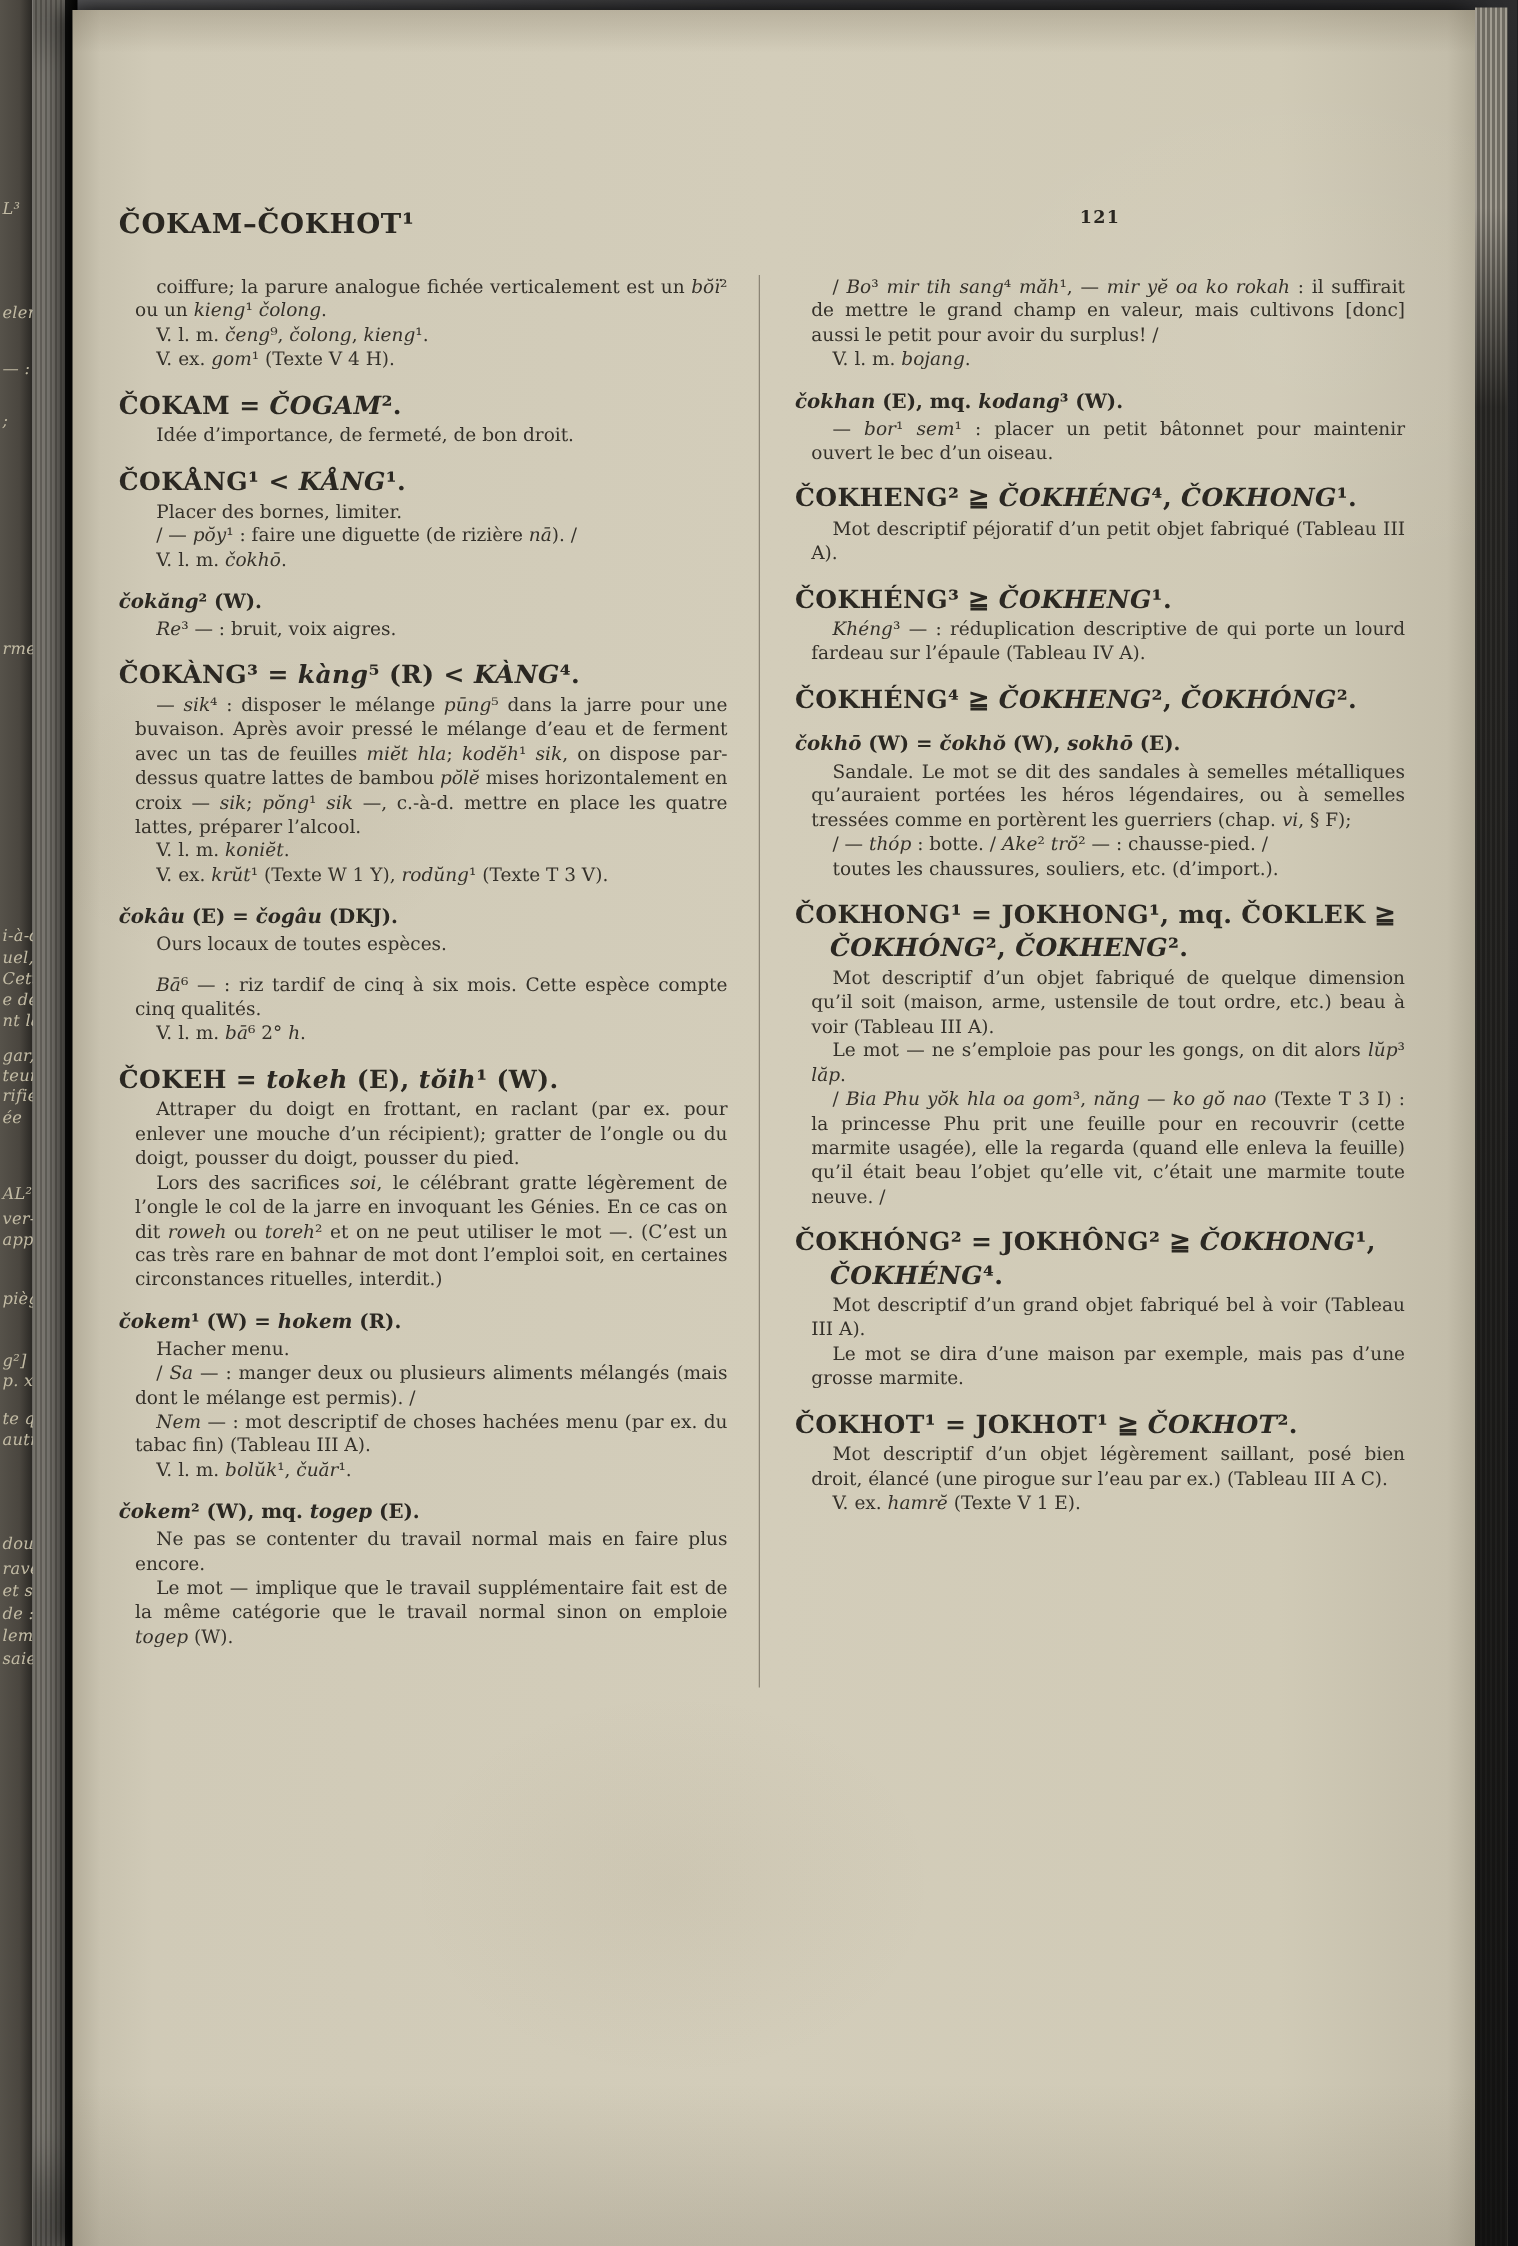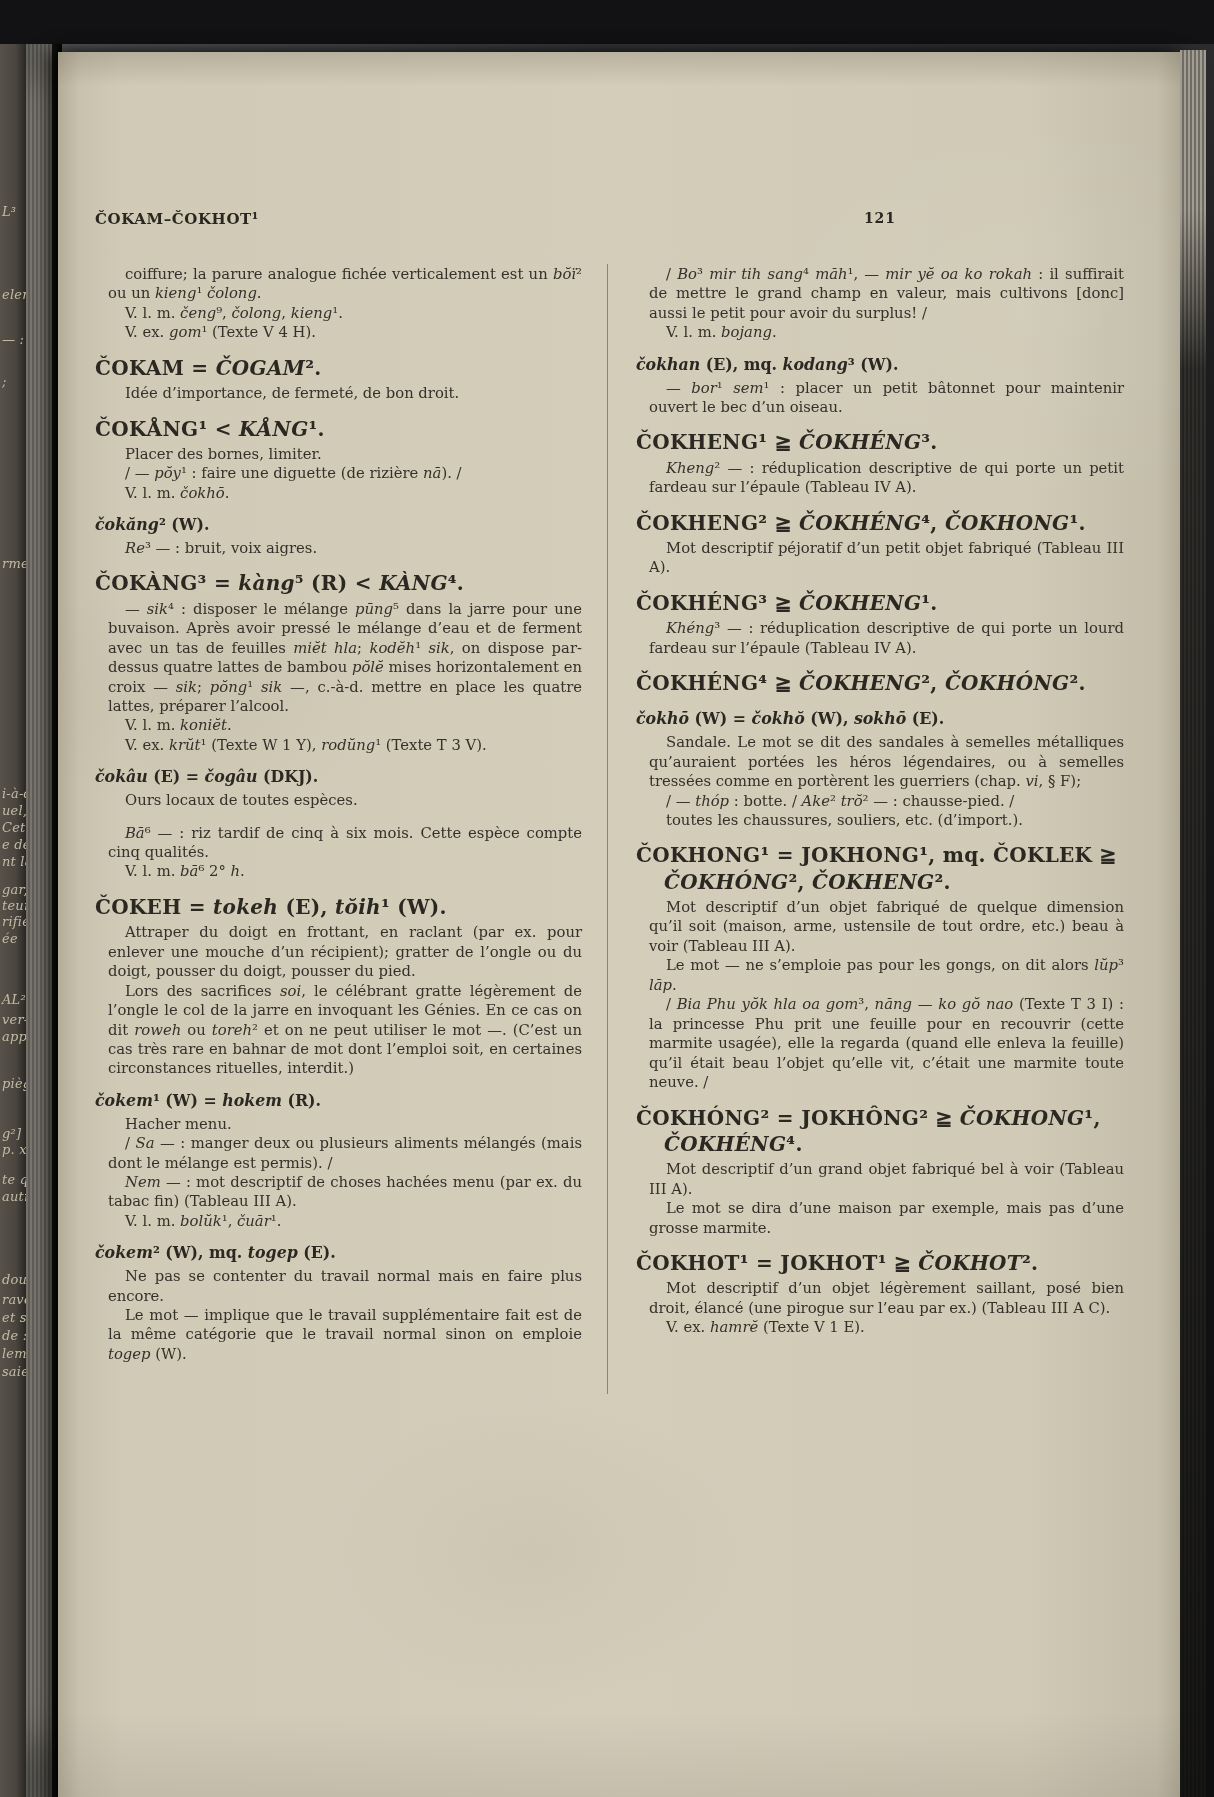--- a/index.html
+++ b/index.html
@@ -4,21 +4,20 @@
 <style>
   html,body{margin:0;padding:0;}
   body{
     width:1214px;height:1797px;position:relative;overflow:hidden;
     background:#121214;
     font-family:"DejaVu Serif", serif;
   }
   .scene{
     position:absolute;inset:0;
     background:linear-gradient(155deg,#59595b 0%,#39393b 12%,#1d1d1f 38%,#121214 70%,#0e0e10 100%);
-    margin-top:44px;
   }
   
   .facing-edge{
     position:absolute;left:0;top:0;bottom:0;width:26px;
     background:linear-gradient(90deg,#56524a 0%,#4a463f 60%,#2a2824 100%);
   }
   .frag{
     position:absolute;left:2px;
     font-size:13px;color:#c2bba4;white-space:nowrap;
     font-style:italic;letter-spacing:.2px;
@@ -48,21 +47,21 @@
       radial-gradient(300px 220px at 480px 1500px, rgba(110,92,62,.06), rgba(110,92,62,0) 70%),
       linear-gradient(180deg, rgba(90,78,58,.22) 0, rgba(90,78,58,0) 34px),
       linear-gradient(0deg, rgba(70,60,45,.16) 0, rgba(70,60,45,0) 130px),
       linear-gradient(90deg,#b3ac99 0,#c8c2af 22px,#d0cab7 64px,#d3cdba 50%,#d0cab6 86%,#c3bdaa 98%,#b0aa97 100%);
     box-shadow:-10px 0 16px rgba(0,0,0,.65), 6px 0 14px rgba(0,0,0,.5);
     color:#35312a;
   }
   .header{position:absolute;top:158px;left:0;right:0;height:28px;}
   .running-head{
     position:absolute;left:37px;top:0;
-    font-weight:700;font-size:15px;letter-spacing:.6px;color:#2a2721;
+    font-weight:700;font-size:22px;letter-spacing:.6px;color:#2a2721;
   }
   .page-number{
     position:absolute;left:822px;transform:translateX(-50%);top:0;
     font-weight:700;font-size:14px;color:#2a2721;letter-spacing:1px;
   }
   .divider{
     position:absolute;left:549px;top:212px;height:1130px;width:1px;
     background:#8b8576;
   }
   .col{
@@ -180,24 +179,20 @@
     <div class="col col-right" id="col-right">
         <div class="entry">
           <p class="para">/ <i>Bo</i>³ <i>mir tih sang</i>⁴ <i>măh</i>¹, — <i>mir yĕ oa ko rokah</i> : il suffirait de mettre le grand champ en valeur, mais cultivons [donc] aussi le petit pour avoir du surplus! /</p>
           <p class="para">V. l. m. <i>bojang</i>.</p>
         </div>
         <div class="entry">
           <div class="head minor"><i>čokhan</i> (E), mq. <i>kodang</i>³ (W).</div>
           <p class="para">— <i>bor</i>¹ <i>sem</i>¹ : placer un petit bâtonnet pour maintenir ouvert le bec d’un oiseau.</p>
         </div>
         <div class="entry">
-          <div class="head caps">ČOKHENG¹ ≧ <i>ČOKHÉNG</i>³.</div>
-          <p class="para"><i>Kheng</i>² — : réduplication descriptive de qui porte un petit fardeau sur l’épaule (Tableau IV A).</p>
-        </div>
-        <div class="entry">
           <div class="head caps">ČOKHENG² ≧ <i>ČOKHÉNG</i>⁴, <i>ČOKHONG</i>¹.</div>
           <p class="para">Mot descriptif péjoratif d’un petit objet fabriqué (Tableau III A).</p>
         </div>
         <div class="entry">
           <div class="head caps">ČOKHÉNG³ ≧ <i>ČOKHENG</i>¹.</div>
           <p class="para"><i>Khéng</i>³ — : réduplication descriptive de qui porte un lourd fardeau sur l’épaule (Tableau IV A).</p>
         </div>
         <div class="entry">
           <div class="head caps">ČOKHÉNG⁴ ≧ <i>ČOKHENG</i>², <i>ČOKHÓNG</i>².</div>
         </div>

